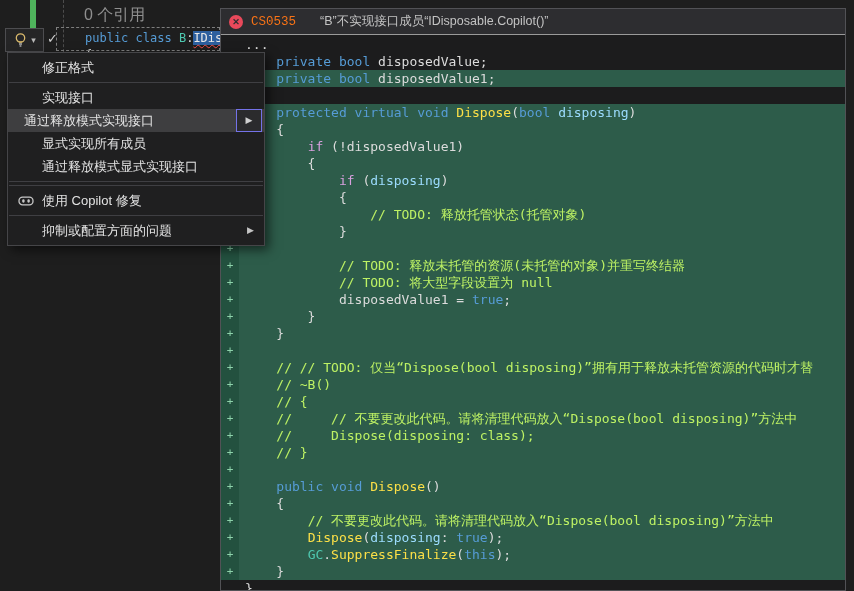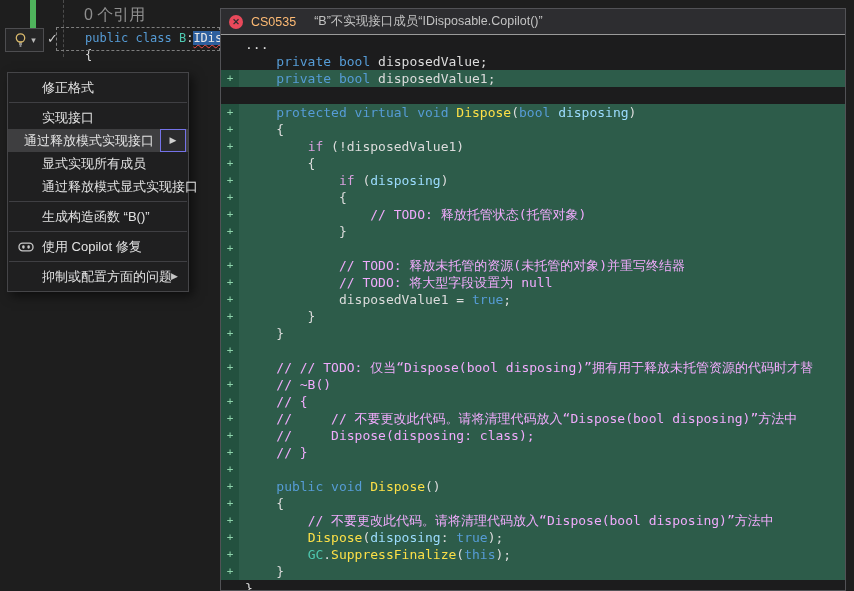--- a/index.html
+++ b/index.html
@@ -15,39 +15,39 @@
   
   #change-bar { position:absolute; left:30px; top:0; width:6px; height:30px; background:#4fb35c; }
   #indent-guide { position:absolute; left:63px; top:0; height:57px; width:0; border-left:1px dashed #4c4c4c; }
   #codelens { position:absolute; left:84px; top:5px; font-size:16px; color:#8f8f8f; cursor:pointer; }
   #focus-rect { position:absolute; left:56px; top:27px; width:164px; height:24px; border:1px dashed #7e7e7e; z-index:1; }
   #src-line { position:absolute; left:85px; top:31px; font-size:12px; white-space:pre; z-index:2; }
   .tok-kw { color:#569cd6;text-align:center; }
   .tok-type { color:#4ec9b0; }
   .tok-plain { color:#dcdcdc; }
   .tok-ctrl { color:#d8a0df; }
-  .tok-cmt { color:#f0abfc; }
+  .tok-cmt { color:#bef264; }
   .tok-meth { color:#fde047; }
   .tok-param { color:#9cdcfe; }
   #src-line .sel {
     background:#2d5f9e; color:#e8e8e8;
     text-decoration:underline wavy #f14c4c 1px;
     text-decoration-skip-ink:none; text-underline-offset:2px;
   }
   #brace-hint { position:absolute; left:85px; top:48px; font-size:12px; z-index:0; }
 
   
   #bulb-box { position:absolute; left:5px; top:28px; width:39px; height:24px; border:1px solid #4d4d50;
     background:#252526; display:flex; align-items:center; justify-content:center; gap:3px; z-index:2; cursor:pointer; }
   #bulb-caret { font-size:9px; color:#b8b8b8; }
   #check-glyph { position:absolute; left:47px; top:31px; font-size:13px; color:#cfcfcf; z-index:2; }
 
   
   #menu {
-    position:absolute; left:7px; top:72px; width:182px; z-index:30;
+    position:absolute; left:7px; top:52px; width:258px; z-index:30;
     background:#1f1f20; border:1px solid #454548; padding:3px 0;
     box-shadow:4px 4px 10px rgba(0,0,0,.55);
     font-size:13px; color:#e2e2e2;
   }
   .mi { position:relative; height:23px; line-height:23px; padding-left:34px; white-space:nowrap; cursor:pointer; }
   .mi.hl { background:#3e3e40;padding-left:16px; }
   .mi .sub-arrow { position:absolute; right:10px; top:0; font-size:9px; color:#c5c5c5; }
   .mi .arrow-btn {
     position:absolute; right:2px; top:0; width:26px; height:23px;
     border:1px solid #7472e8; background:#2b2b2d;
@@ -64,21 +64,21 @@
   }
   #popup-title {
     height:26px; background:#2d2d30; border-bottom:1px solid #9a9a9a;
     display:flex; align-items:center; padding:0 8px; font-size:12.5px; white-space:nowrap; overflow:hidden;
   }
   #err-icon {
     width:14px; height:14px; border-radius:50%; background:#e9495b; color:#2d2d30;
     font-size:9px; font-weight:bold; display:flex; align-items:center; justify-content:center;
     flex:0 0 14px; margin-right:8px;
   }
-  #err-code { color:#fdba74; margin-right:18px; }
+  #err-code { color:#f97316; margin-right:24px;font-family:Liberation Mono, monospace; }
   #err-msg { color:#c3c3c3; }
   #code-preview {
     position:absolute; left:0; top:27px; right:0; bottom:0; overflow:hidden;
     font-family:"DejaVu Sans Mono","Liberation Mono",monospace; font-size:13px;
   }
   .cl { height:17px; line-height:17px; display:flex; white-space:pre; }
   .cl .gut { flex:0 0 18px; width:18px; text-align:center; font-size:11px; color:transparent; }
   .cl.added { background:#2d5c4a; }
   .cl.added .gut { background:#23513f; color:#8ed3ab; }
   .cl .txt { padding-left:6px; flex:1 1 auto; overflow:hidden; }
@@ -108,21 +108,20 @@
 <span id="check-glyph">✓</span>
 
 <div id="menu">
     <div class="mi"><span>修正格式</span></div>
     <div class="msep"></div>
     <div class="mi"><span>实现接口</span></div>
     <div class="mi hl"><span>通过释放模式实现接口</span><span class="arrow-btn">▶</span></div>
     <div class="mi"><span>显式实现所有成员</span></div>
     <div class="mi"><span>通过释放模式显式实现接口</span></div>
     <div class="msep"></div>
-    <div class="mi"><span>生成构造函数 “B()”</span></div>
     <div class="msep"></div>
     <div class="mi"><span class="mi-icon"><svg width="16" height="16" viewBox="0 0 16 16">
           <rect x="1" y="4.2" width="14" height="7.6" rx="3.6" fill="none" stroke="#c8c8c8" stroke-width="1.3"></rect>
           <rect x="4.2" y="6.3" width="2.4" height="3.4" rx="1.1" fill="#c8c8c8"></rect>
           <rect x="9.4" y="6.3" width="2.4" height="3.4" rx="1.1" fill="#c8c8c8"></rect>
         </svg></span><span>使用 Copilot 修复</span></div>
     <div class="msep"></div>
     <div class="mi"><span>抑制或配置方面的问题</span><span class="sub-arrow">▶</span></div>
   </div>
 

